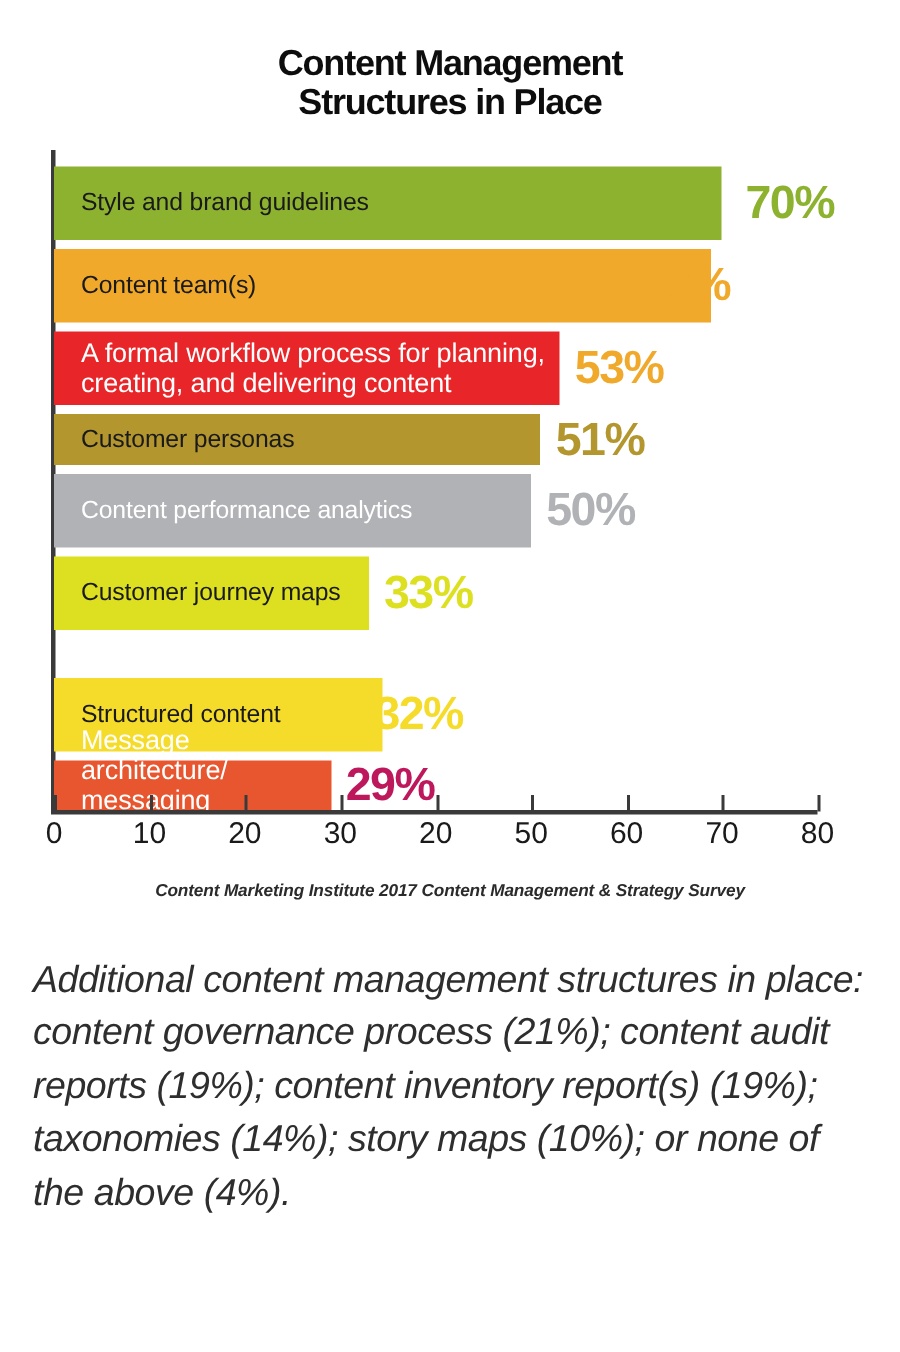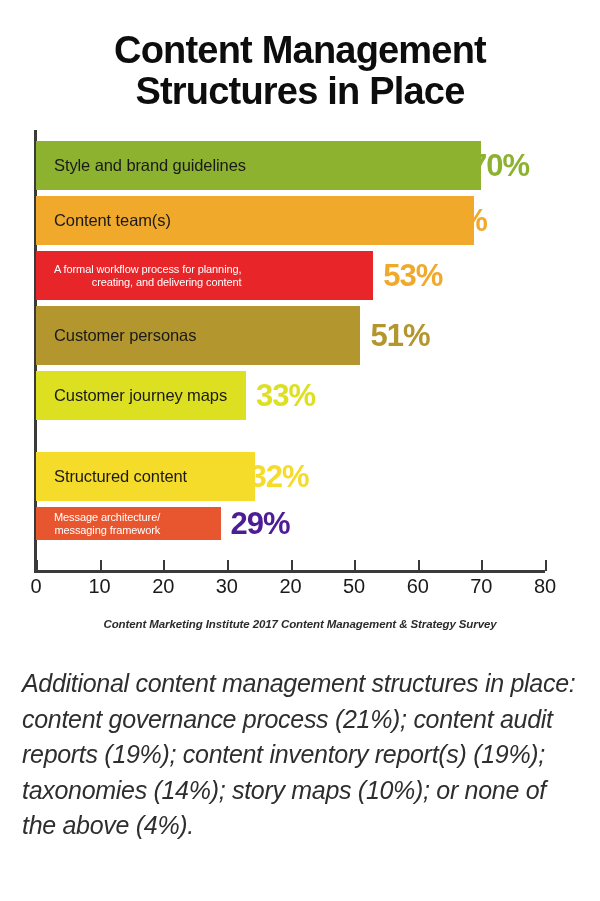--- a/index.html
+++ b/index.html
@@ -16,21 +16,21 @@
     position: relative;
   }
 
   
   .title {
     margin: 0;
     padding: 30px 20px 0 20px;
     text-align: center;
     font-family: "Liberation Sans", sans-serif;
     font-weight: bold;
-    font-size: 38px;
+    font-size: 24px;
     line-height: 1.08;
     letter-spacing: -0.8px;
     color: #0d0d0d;
     white-space: pre-line;
   }
 
   
   .chart {
     position: relative;
     margin: 18px 0 0 0;
@@ -47,39 +47,38 @@
   }
   .bars {
     position: absolute;
     left: 36px;
     top: 11px;
     right: 0;
   }
   .bar-row {
     position: relative;
     margin-bottom: 6px;
-    text-align: right;
   }
   .bar {
     position: relative;
     display: flex;
     align-items: center;
     box-sizing: border-box;
     padding-left: 18px;
   }
   .bar-label {
     font-size: 16.5px;
     line-height: 1.12;
     white-space: pre-line;
     letter-spacing: -0.1px;
   }
   .bar-label.dark { color: #1a1a1a; }
   .bar-label.light { color: #ffffff; }
   .bar-label.small {
-    font-size: 11px;
+    font-size: 18px;
     font-weight: normal;
   }
   .bar-value {
     position: absolute;
     top: 50%;
     transform: translateY(-50%);
     font-weight: bold;
     font-size: 31px;
     letter-spacing: -1px;
     white-space: nowrap;
@@ -150,59 +149,65 @@
 Structures in Place</h1>
 
 <div class="chart">
   <div class="y-axis"></div>
 
   <div class="bars" id="bar-series">
       <div class="bar-row">
         <div class="bar" style="width: 445.375px; height: 49px; background: rgb(141, 178, 48);">
           <span class="bar-label dark">Style and brand guidelines</span>
         </div>
-        <span class="bar-value" style="color: rgb(141, 178, 48); left: 434px;">70%</span>
+        <span class="bar-value" style="color: rgb(141, 178, 48); left: 461px;">70%</span>
       </div>
       <div class="bar-row">
         <div class="bar" style="width: 438px; height: 49px; background: rgb(240, 169, 43);">
           <span class="bar-label dark">Content team(s)</span>
         </div>
         <span class="bar-value" style="color: rgb(240, 169, 43); left: 391.75px;">60%</span>
       </div>
       <div class="bar-row">
         <div class="bar" style="width: 337.212px; height: 49px; background: rgb(232, 38, 42);">
           <span class="bar-label light small">A formal workflow process for planning,
 creating, and delivering content</span>
         </div>
         <span class="bar-value" style="color: rgb(240, 169, 43); left: 347.212px;">53%</span>
       </div>
       <div class="bar-row">
-        <div class="bar" style="width: 324.488px; height: 59px; background: rgb(179, 150, 46);">
+        <div class="bar" style="width: 324.488px; height: 34px; background: rgb(179, 150, 46);">
           <span class="bar-label dark">Customer personas</span>
         </div>
         <span class="bar-value" style="color: rgb(179, 150, 46); left: 334.488px;">51%</span>
+      </div>
+      <div class="bar-row">
+        <div class="bar" style="width: 318.125px; height: 49px; background: rgb(176, 178, 181);">
+          <span class="bar-label light">Content performance analytics</span>
+        </div>
+        <span class="bar-value" style="color: rgb(176, 178, 181); left: 328.125px;">50%</span>
       </div>
       <div class="bar-row">
         <div class="bar" style="width: 209.963px; height: 49px; background: rgb(221, 224, 33);">
           <span class="bar-label dark">Customer journey maps</span>
         </div>
         <span class="bar-value" style="color: rgb(221, 224, 33); left: 219.963px;">33%</span>
       </div>
       <div class="bar-row">
         <div class="bar" style="width: 219px; height: 49px; background: rgb(246, 220, 42); margin-top: 32px;">
           <span class="bar-label dark">Structured content</span>
         </div>
         <span class="bar-value" style="color: rgb(246, 220, 42); left: 213.6px;">32%</span>
       </div>
       <div class="bar-row">
         <div class="bar" style="width: 184.512px; height: 33px; background: rgb(232, 86, 47);">
           <span class="bar-label light small">Message architecture/
 messaging framework</span>
         </div>
-        <span class="bar-value" style="color: #4c1d95; left: 194.512px;">29%</span>
+        <span class="bar-value" style="color: #be185d; left: 194.512px;">29%</span>
       </div>
     </div>
 
   <div class="x-axis"></div>
   <div class="x-ticks" id="x-ticks">
       <div class="tick" style="left: 36px;">
         <div class="mark"></div>
         <div class="txt">0</div>
       </div>
       <div class="tick" style="left: 99.625px;">

